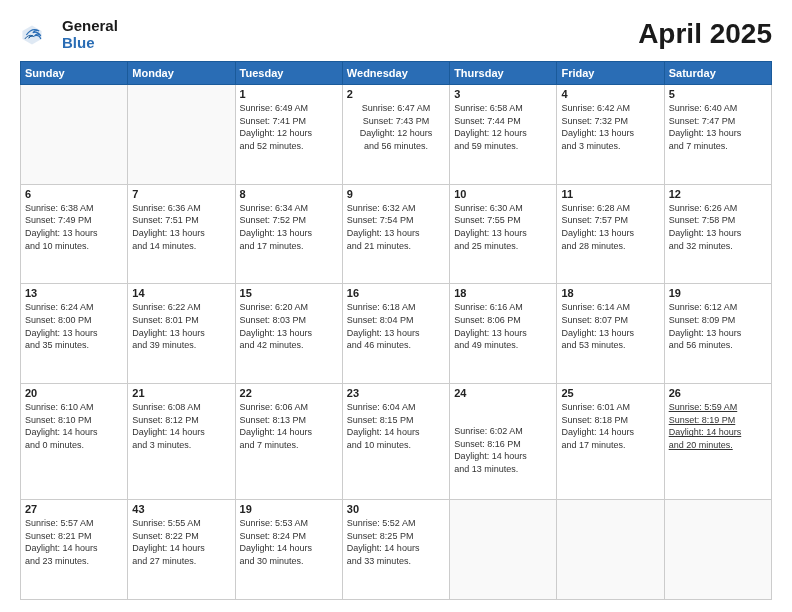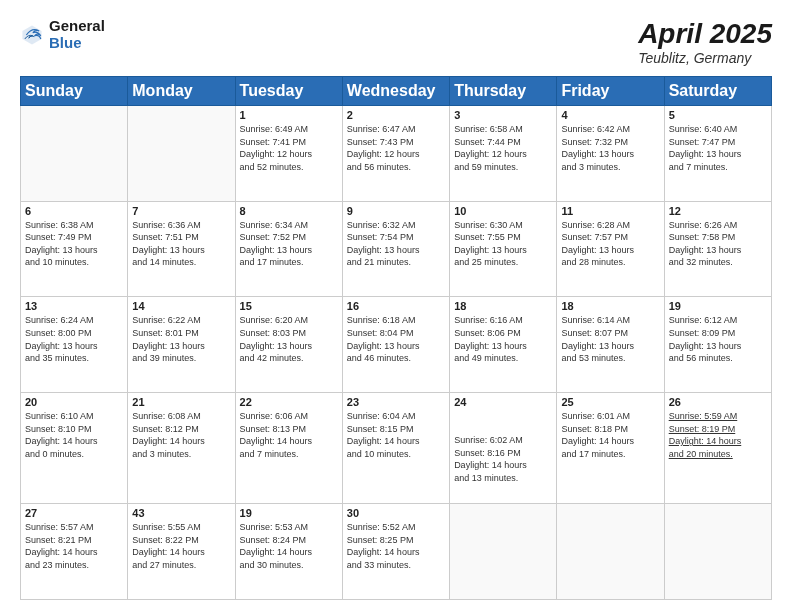--- a/index.html
+++ b/index.html
@@ -19,21 +19,21 @@
     }
     .header {
       display: flex;
       justify-content: space-between;
       align-items: flex-start;
       margin-bottom: 10px;
     }
     .logo {
       display: flex;
       align-items: center;
-      gap: 5px;
+      gap: 18px;
     }
     .logo-text {
       display: flex;
       flex-direction: column;
       line-height: 1.1;
     }
     .logo-general {
       font-size: 15px;
       font-weight: bold;
       color: #1a1a1a;
@@ -41,42 +41,42 @@
     .logo-blue {
       font-size: 15px;
       font-weight: bold;
       color: #2a6db5;
     }
     .logo-icon {
       width: 24px;
       height: 24px;
     }
     .title-block {
-      font-style: italic;
+      text-align: right;
     }
     .title-main {
       font-size: 28px;
       font-weight: bold;
       color: #1a1a1a;
     }
     .title-sub {
       font-size: 14px;
       color: #333;
     }
     .calendar {
       flex: 1;
       border: 1px solid #ccc;
       border-collapse: collapse;
       width: 100%;
       table-layout: fixed;
     }
     .calendar th {
       background-color: #2a6db5;
       color: #fff;
-      font-size: 16px;
+      font-size: 11px;
       font-weight: bold;
       padding: 5px 4px;
       text-align: left;
       border: 1px solid #1a5a9a;
     }
     .calendar td {
       vertical-align: top;
       border: 1px solid #ccc;
       padding: 3px 4px;
       font-size: 9.5px;
@@ -110,21 +110,20 @@
         <path d="M8 15 Q15 5 24 10 Q20 8 16 12 Q22 10 26 16 Q22 12 18 16 Q24 14 26 20" stroke="#2a6db5" stroke-width="1.5" fill="none"></path>
         <path d="M6 20 Q10 14 16 16 Q12 15 11 19 Q13 15 18 17" stroke="#1a5a9a" stroke-width="1.2" fill="none"></path>
       </svg>
       <div class="logo-text">
         <span class="logo-general">General</span>
         <span class="logo-blue">Blue</span>
       </div>
     </div>
     <div class="title-block">
       <div class="title-main">April 2025</div>
-      <div class="title-sub">Teublitz, Germany</div>
     </div>
   </div>
 
   <table class="calendar">
     <thead>
       <tr>
         <th>Sunday</th>
         <th>Monday</th>
         <th>Tuesday</th>
         <th>Wednesday</th>
@@ -139,21 +138,21 @@
           <td class="empty"></td>
           <td>
             <span class="day-number">1</span>
             <div class="day-info" style="white-space: pre-line;">Sunrise: 6:49 AM
 Sunset: 7:41 PM
 Daylight: 12 hours
 and 52 minutes.</div>
           </td>
           <td>
             <span class="day-number">2</span>
-            <div class="day-info" style="white-space: pre-line;">Sunrise: 6:47 AM
+            <div class="day-info" style="white-space: pre-line; text-align: center;">Sunrise: 6:47 AM
 Sunset: 7:43 PM
 Daylight: 12 hours
 and 56 minutes.</div>
           </td>
           <td>
             <span class="day-number">3</span>
             <div class="day-info" style="white-space: pre-line;">Sunrise: 6:58 AM
 Sunset: 7:44 PM
 Daylight: 12 hours
 and 59 minutes.</div>

